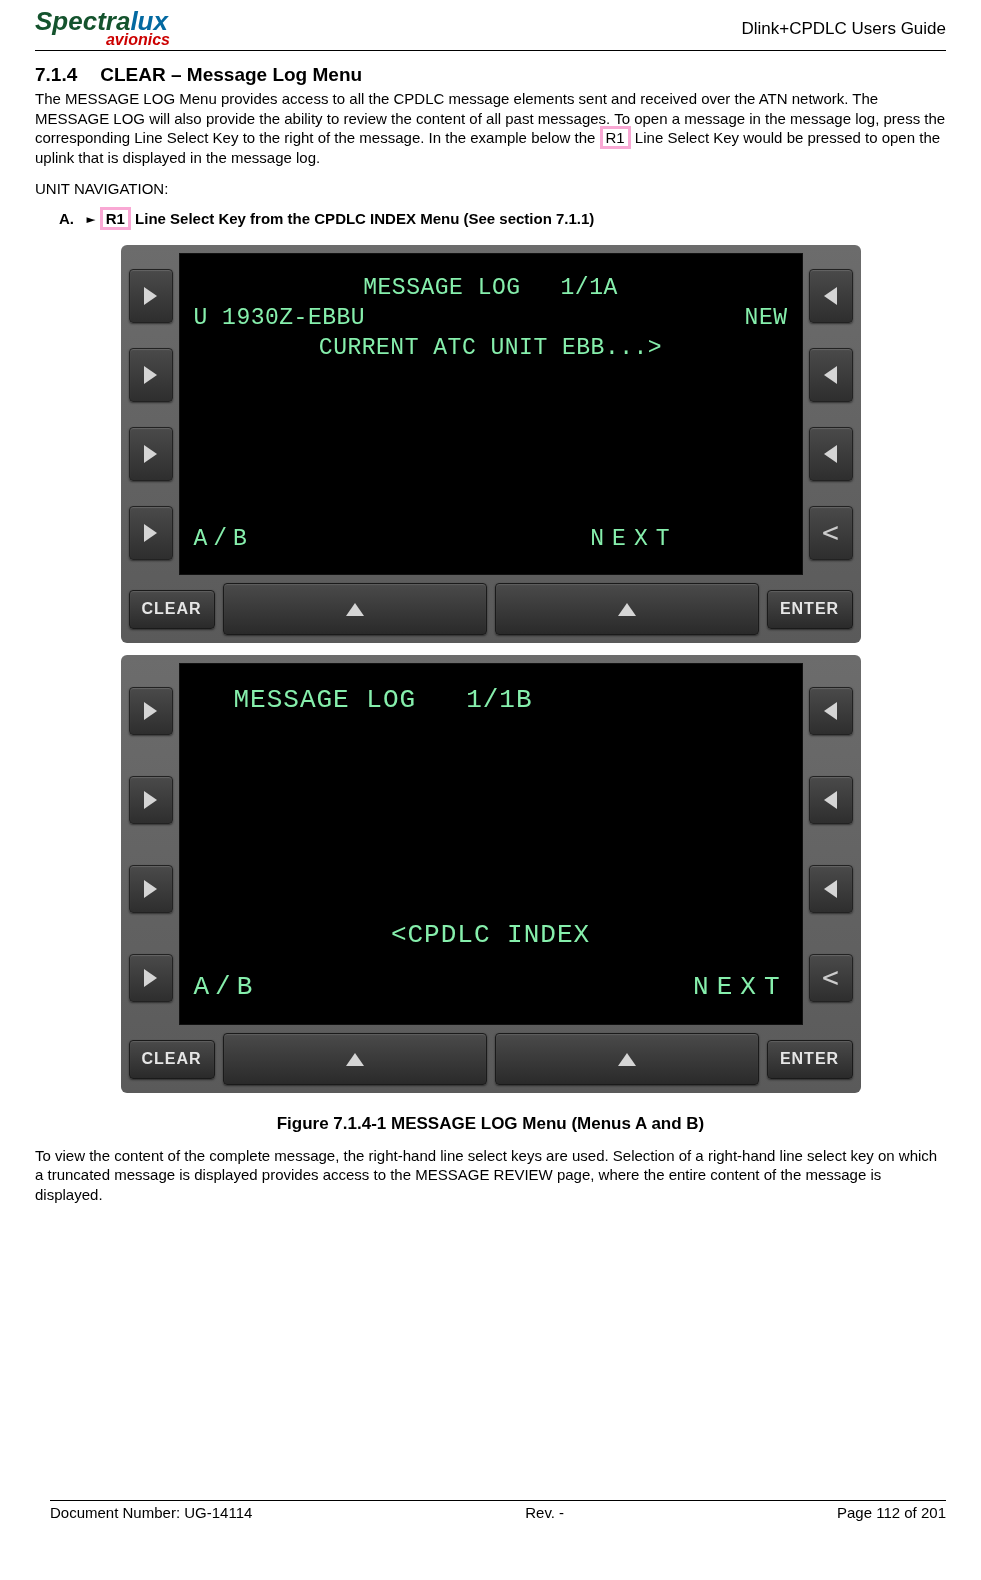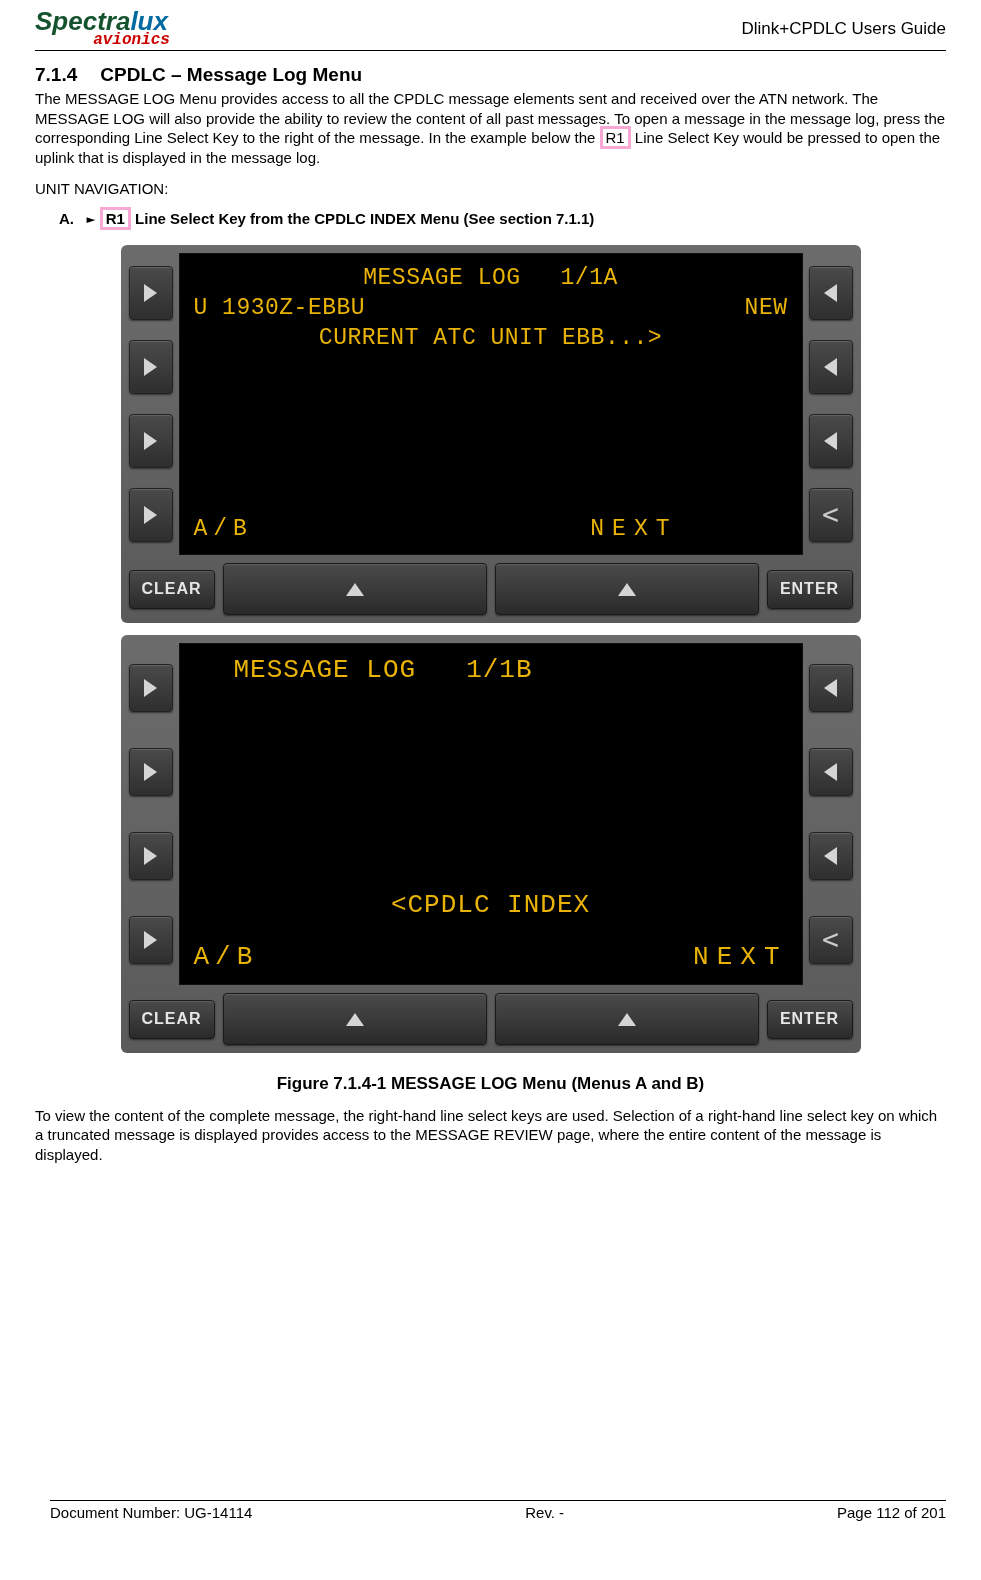--- a/index.html
+++ b/index.html
@@ -27,21 +27,21 @@
     margin-bottom: 12px;
   }
   .logo {
     font-style: italic;
     font-weight: bold;
     font-size: 26px;
     line-height: 0.9;
   }
   .logo .red { color: #0369a1; }
   .logo .blue { color: #14532d; }
-  .logo .av { color: #c00; font-size: 16px; font-style: italic; display: block; text-align: right; margin-right: -2px; font-family: Liberation Mono, monospace;}
+  .logo .av { color: #c00; font-size: 16px; font-style: italic; display: block; text-align: right; margin-right: -2px;}
   .doc-title { font-size: 17px; }
   h2 { font-size: 19px; margin: 6px 0 2px 0; }
   .sec-num { display:inline-block; width: 60px;}
   .body-text { margin: 2px 0 12px 0; }
   .boxed { border: 3px solid #f9a8d4; padding: 0 3px; }
   .nav-label { margin: 10px 0; }
   .step { font-weight: bold; margin: 8px 0 10px 24px; }
   .arrow { font-family: monospace; }
   .device-holder { text-align: center; }
   .device {
@@ -94,23 +94,23 @@
      border-left: 9px solid transparent;
      border-right: 9px solid transparent;
      border-bottom: 13px solid #d5d5d5;
   }
   .chev-left {
      font-size: 28px; color: #ccc; font-family: monospace;
   }
   .screen {
     flex: 1;
     background: #000;
-    color: #eab308;
+    color: #86efac;
     font-family: "Courier New", monospace;
-    padding: 10px 14px;
+    padding: 20px 14px;
     min-height: 280px;
     border: 1px solid #111;
     display: flex;
     flex-direction: column;
     position: relative;
   }
   .screen.a { font-size: 23px; letter-spacing: 0.5px; }
   .screen.b { font-size: 26px; letter-spacing: 1px; min-height: 320px;}
   .spacer { flex: 1; }
   .foot-row {
@@ -159,21 +159,21 @@
   <div class="header-row">
     <div class="logo">
       <span class="blue">Spectra</span><span class="red">lux</span>
       <span class="av">avionics</span>
     </div>
     <div class="doc-title">Dlink+CPDLC Users Guide</div>
   </div>
 
   <h2>
     <span class="sec-num">7.1.4</span>
-    <span>CPDLC – Message Log Menu</span>
+    <span>CLEAR – Message Log Menu</span>
   </h2>
 
   <p class="body-text">
     <span>The MESSAGE LOG Menu provides access to all the CPDLC message elements sent and received over the ATN network.  The MESSAGE LOG will also provide the ability to review the content of all past messages.  To open a message in the message log, press the corresponding Line Select Key to the right of the message.  In the example below  the </span><span class="boxed">R1</span><span> Line Select Key would be pressed to open the uplink that is displayed in the message log.</span>
   </p>
 
   <div class="nav-label">UNIT NAVIGATION:</div>
 
   <div class="step">
     <span>A.</span>&nbsp;&nbsp;

